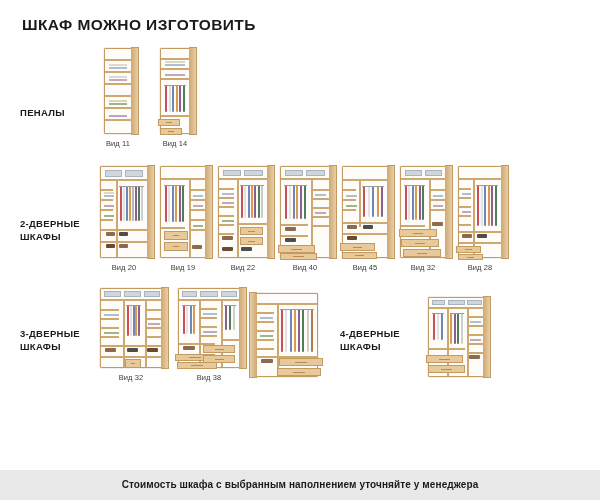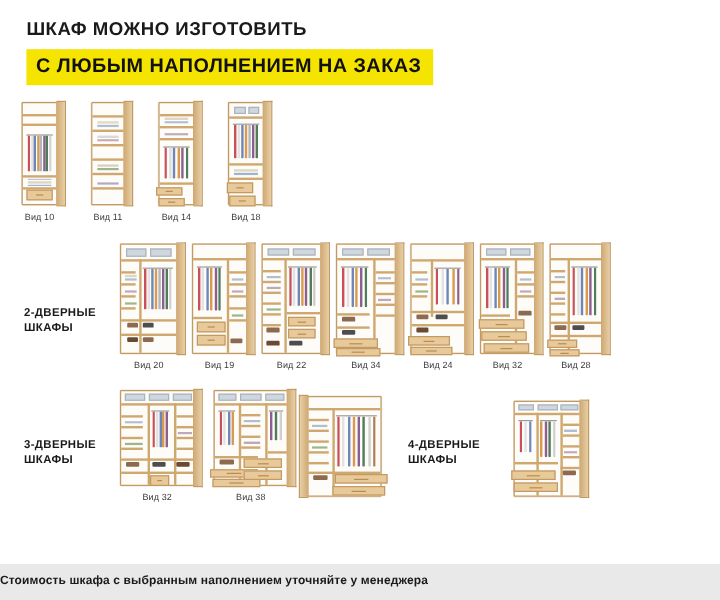--- a/index.html
+++ b/index.html
@@ -176,21 +176,21 @@
     border: 1.6px solid #c49a63;
     border-left: none;
   }
 
   
   .footer {
     position: absolute;
     left: 0; right: 0; bottom: 0;
     background: #e9e9e9;
     padding: 9px 0 10px 0;
-    text-align: left;
+    text-align: center;
     font-size: 10px;
     font-weight: bold;
     color: #1a1a1a;
     letter-spacing: 0.1px;
   }
   .label-right {
     width: 110px;
     flex: 0 0 110px;
     font-size: 9.5px;
     font-weight: bold;
@@ -200,57 +200,28 @@
     color: #1a1a1a;
     padding-bottom: 28px;
     text-align: left;
   }
 </style>
 </head>
 <body>
 
 <div class="header">
   <div class="header-line1">ШКАФ МОЖНО ИЗГОТОВИТЬ</div>
-  <div class="header-line2-wrap">
-    <div class="header-line2">С ЛЮБЫМ НАПОЛНЕНИЕМ НА ЗАКАЗ</div>
-  </div>
 </div>
 
 <div class="content">
 
   <div class="row" style="margin-top:14px;">
+    <div class="row-label">ПЕНАЛЫ</div>
     <div class="row-items" style="gap:28px; padding-left:4px;">
 
-      <div class="item">
-        <div class="cab" style="width:30px;height:86px;">
-          <div class="cheek-r"></div>
-          <div class="shelf" style="top:9px;"></div>
-          <div class="shelf" style="top:17px;"></div>
-          <div class="rail" style="top:26px;left:3px;right:3px;"></div>
-          <div class="clothes" style="top:27px;left:4px;right:4px;height:30px;">
-            <i style="background:#c94f5a;"></i>
-              <i style="background:#e2e2e2;"></i>
-              <i style="background:#6f87b8;"></i>
-            <i style="background:#d99a4e;"></i>
-              <i style="background:#b0b6c2;"></i>
-              <i style="background:#8d5f8f;"></i>
-            <i style="background:#4f7c5a;"></i>
-              <i style="background:#d2d2d2;"></i>
-          </div>
-          <div class="shelf" style="top:60px;"></div>
-          <div class="shelf" style="top:70px;"></div>
-          <div class="stack" style="top:62px;left:4px;width:20px;height:7px;">
-            <i style="background:#9fb4cf;"></i>
-              <i style="background:#e0d6c3;"></i>
-              <i style="background:#b6c6d8;"></i>
-          </div>
-          <div class="drawer" style="left:3px;right:3px;bottom:3px;height:9px;"></div>
-        </div>
-        <div class="caption">Вид 10</div>
-      </div>
 
       <div class="item">
         <div class="cab" style="width:28px;height:86px;">
           <div class="cheek-r"></div>
           <div class="shelf" style="top:10px;"></div>
           <div class="shelf" style="top:22px;"></div>
           <div class="shelf" style="top:34px;"></div>
           <div class="shelf" style="top:46px;"></div>
           <div class="shelf" style="top:58px;"></div>
           <div class="shelf" style="top:70px;"></div>
@@ -296,47 +267,20 @@
               <i style="background:#8d5f8f;"></i>
               <i style="background:#4f7c5a;"></i>
           </div>
           <div class="shelf" style="top:66px;"></div>
           <div class="drawer" style="left:-3px;right:9px;top:70px;height:7px;"></div>
           <div class="drawer" style="left:-1px;right:7px;top:79px;height:7px;"></div>
         </div>
         <div class="caption">Вид 14</div>
       </div>
 
-      <div class="item">
-        <div class="cab" style="width:30px;height:86px;">
-          <div class="cheek-r"></div>
-          <div class="shelf" style="top:11px;"></div>
-          <div class="box" style="top:3px;left:4px;width:10px;height:6px;"></div>
-          <div class="box" style="top:3px;left:16px;width:9px;height:6px;"></div>
-          <div class="rail" style="top:17px;left:3px;right:3px;"></div>
-          <div class="clothes" style="top:18px;left:4px;right:4px;height:28px;">
-            <i style="background:#c94f5a;"></i>
-              <i style="background:#e2e2e2;"></i>
-              <i style="background:#6f87b8;"></i>
-            <i style="background:#d99a4e;"></i>
-              <i style="background:#b0b6c2;"></i>
-              <i style="background:#8d5f8f;"></i>
-            <i style="background:#4f7c5a;"></i>
-          </div>
-          <div class="shelf" style="top:50px;"></div>
-          <div class="shelf" style="top:62px;"></div>
-          <div class="stack" style="top:53px;left:4px;width:20px;height:7px;">
-            <i style="background:#9fb4cf;"></i>
-              <i style="background:#e0d6c3;"></i>
-          </div>
-          <div class="drawer" style="left:-2px;right:8px;top:66px;height:9px;"></div>
-          <div class="drawer" style="left:0px;right:6px;top:77px;height:9px;"></div>
-        </div>
-        <div class="caption">Вид 18</div>
-      </div>
 
     </div>
   </div>
 
   <div class="row" style="margin-top:18px;">
     <div class="row-label">
       <div>2-ДВЕРНЫЕ</div>
       <div>ШКАФЫ</div>
     </div>
     <div class="row-items" style="gap:12px;">
@@ -488,21 +432,21 @@
           <div class="stack" style="top:42px;left:34px;width:11px;height:5px;">
               <i style="background:#c0a8bc;"></i>
             </div>
           <div class="shelf" style="top:57px;left:0;right:21px;"></div>
           <div class="shelf" style="top:68px;left:0;right:21px;"></div>
           <div class="shoe" style="top:60px;left:4px;width:11px;height:4px;"></div>
           <div class="shoe" style="top:71px;left:4px;width:11px;height:4px;background:#4d4d4d;"></div>
           <div class="drawer" style="left:-3px;right:14px;top:78px;height:8px;"></div>
           <div class="drawer" style="left:-1px;right:12px;top:86px;height:7px;"></div>
         </div>
-        <div class="caption">Вид 34</div>
+        <div class="caption">Вид 40</div>
       </div>
 
       <div class="item">
         <div class="cab" style="width:46px;height:92px;">
           <div class="cheek-r"></div>
           <div class="shelf" style="top:12px;"></div>
           <div class="vert" style="left:16px;top:12px;bottom:30px;"></div>
           <div class="rail" style="top:19px;left:19px;right:3px;"></div>
           <div class="clothes" style="top:20px;left:20px;right:4px;height:30px;">
             <i style="background:#c94f5a;"></i>
@@ -521,21 +465,21 @@
               <i style="background:#9db58c;"></i>
             </div>
           <div class="shelf" style="top:55px;"></div>
           <div class="shelf" style="top:66px;"></div>
           <div class="shoe" style="top:58px;left:4px;width:10px;height:4px;"></div>
           <div class="shoe" style="top:58px;left:20px;width:10px;height:4px;background:#4d4d4d;"></div>
           <div class="shoe" style="top:69px;left:4px;width:10px;height:4px;background:#6b4a33;"></div>
           <div class="drawer" style="left:-3px;right:12px;top:76px;height:8px;"></div>
           <div class="drawer" style="left:-1px;right:10px;top:85px;height:7px;"></div>
         </div>
-        <div class="caption">Вид 24</div>
+        <div class="caption">Вид 45</div>
       </div>
 
       <div class="item">
         <div class="cab" style="width:46px;height:92px;">
           <div class="cheek-r"></div>
           <div class="shelf" style="top:11px;"></div>
           <div class="vert" style="left:28px;top:11px;"></div>
           <div class="box" style="top:3px;left:4px;width:17px;height:6px;"></div>
           <div class="box" style="top:3px;left:24px;width:17px;height:6px;"></div>
           <div class="rail" style="top:18px;left:3px;right:20px;"></div>

